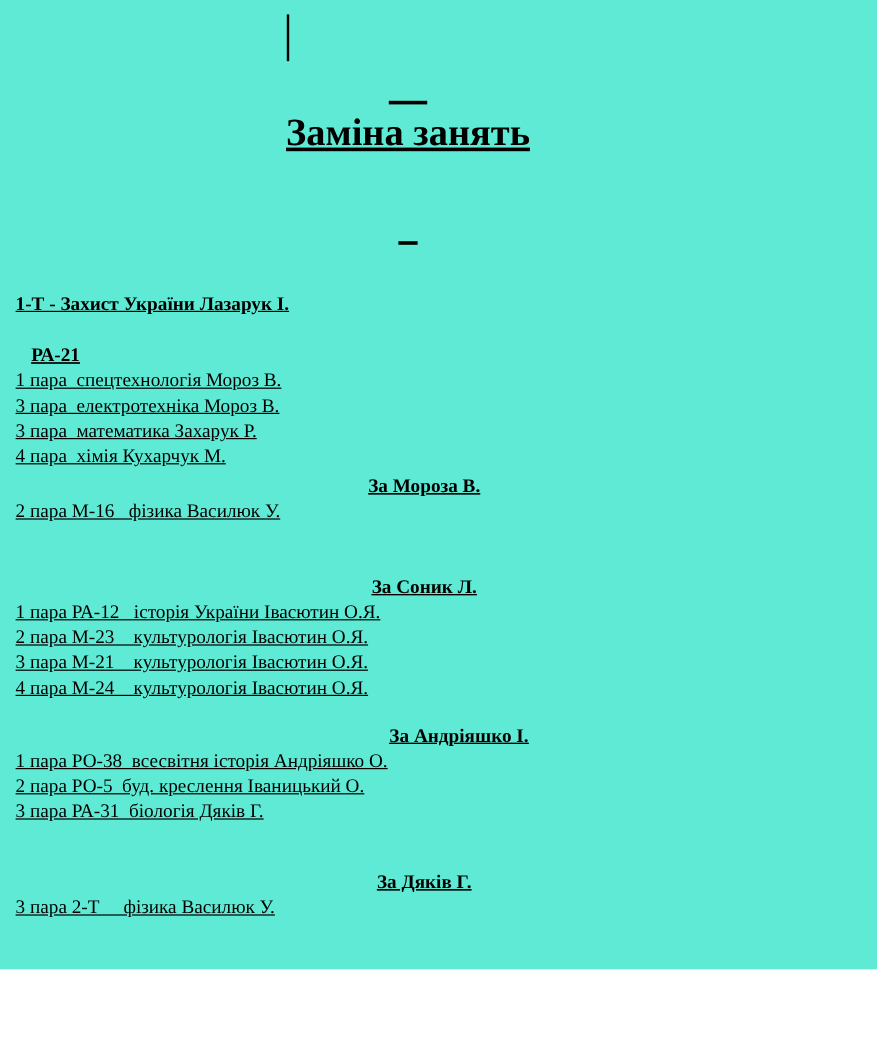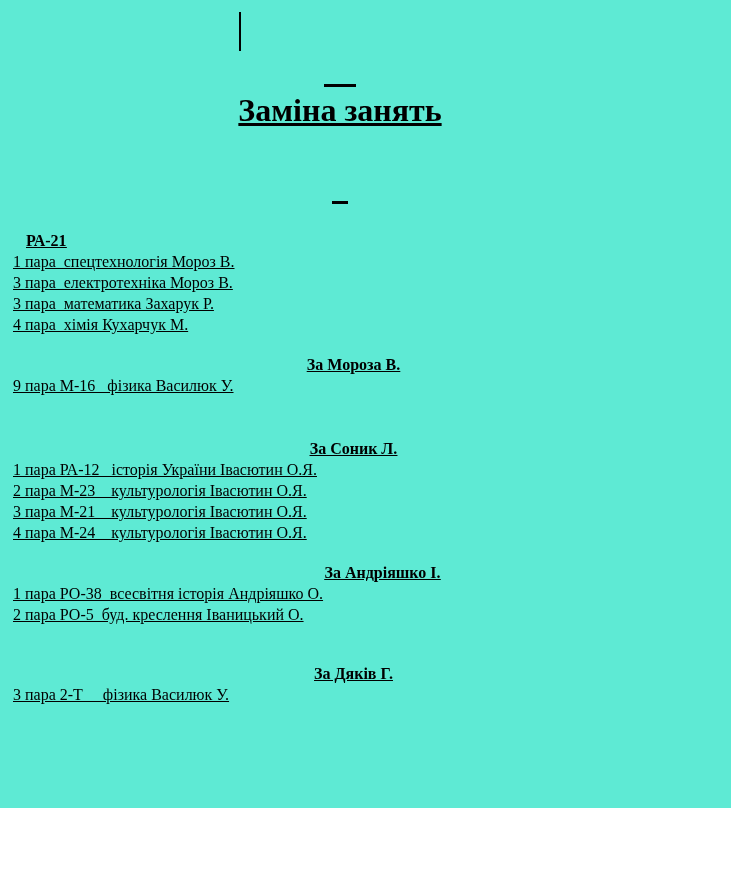--- a/index.html
+++ b/index.html
@@ -49,62 +49,64 @@
     text-align: center;
     font-weight: bold;
     text-decoration: underline;
     white-space: pre;
   }
   .line {
     padding-left: 13px;
     white-space: pre;
   }
   #sec0 .h-left   { margin-top: 22px; }
-  #sec1 .h-center { margin-top: 19px; }
+  #sec1 .h-center { margin-top: 4px; }
   #sec2 .h-center { margin-top: 42px; }
   #sec3 .h-center { margin-top: 19px; padding-left: 29px; }
   #sec4 .h-center { margin-top: 38px; }
 </style>
 </head>
 <body>
 
 <div class="page">
 
   <div class="caret"></div>
 
   <div class="title">
     <div>Заміна занять</div>
   </div>
 
+  <div class="note">1-Т - Захист України Лазарук І.</div>
 
   <div id="sec0">
     <div class="h-left">РА-21</div>
     <div class="line">1 пара  спецтехнологія Мороз В.</div>
     <div class="line">3 пара  електротехніка Мороз В.</div>
     <div class="line">3 пара  математика Захарук Р.</div>
     <div class="line">4 пара  хімія Кухарчук М.</div>
   </div>
 
   <div id="sec1">
     <div class="h-center">За Мороза В.</div>
-    <div class="line">9 пара М-16   фізика Василюк У.</div>
+    <div class="line">2 пара М-16   фізика Василюк У.</div>
   </div>
 
   <div id="sec2">
     <div class="h-center">За Соник Л.</div>
     <div class="line">1 пара РА-12   історія України Івасютин О.Я.</div>
     <div class="line">2 пара М-23    культурологія Івасютин О.Я.</div>
     <div class="line">3 пара М-21    культурологія Івасютин О.Я.</div>
     <div class="line">4 пара М-24    культурологія Івасютин О.Я.</div>
   </div>
 
   <div id="sec3">
     <div class="h-center">За Андріяшко І.</div>
     <div class="line">1 пара РО-38  всесвітня історія Андріяшко О.</div>
     <div class="line">2 пара РО-5  буд. креслення Іваницький О.</div>
+    <div class="line">3 пара РА-31  біологія Дяків Г.</div>
   </div>
 
   <div id="sec4">
     <div class="h-center">За Дяків Г.</div>
     <div class="line">3 пара 2-Т     фізика Василюк У.</div>
   </div>
 
 </div>
 
 </body></html>

